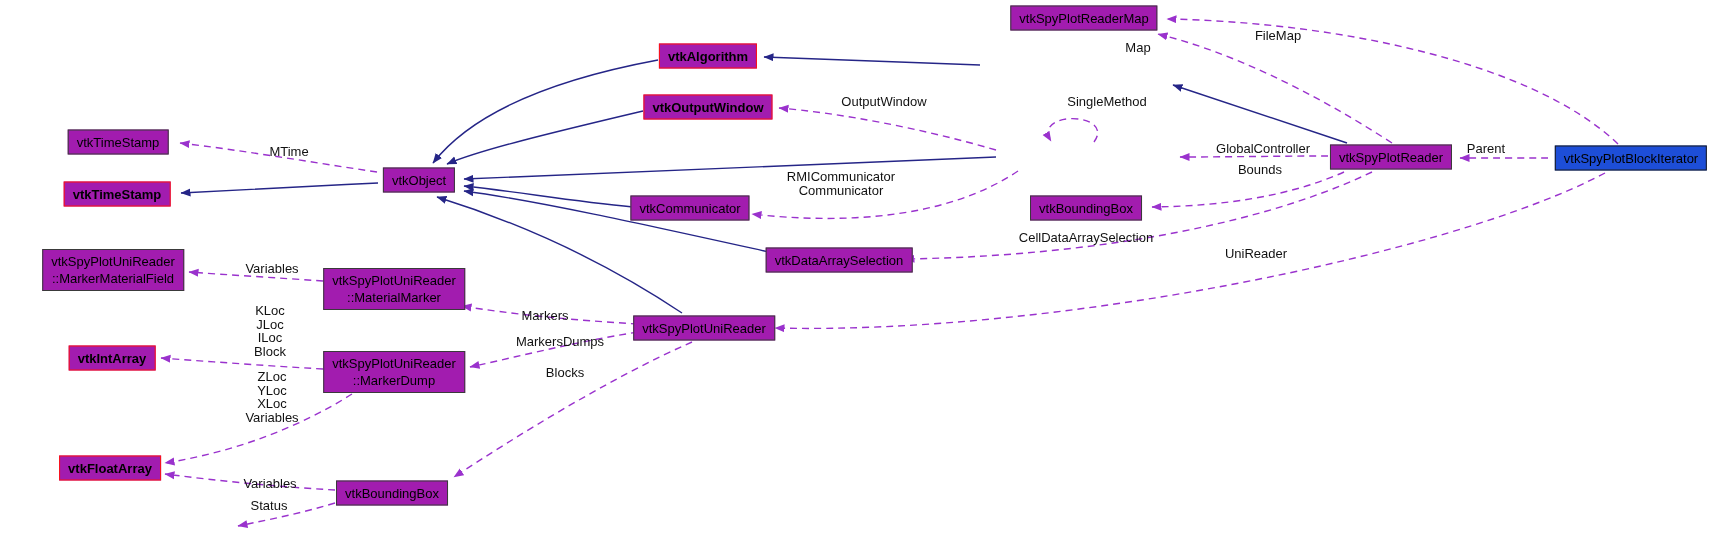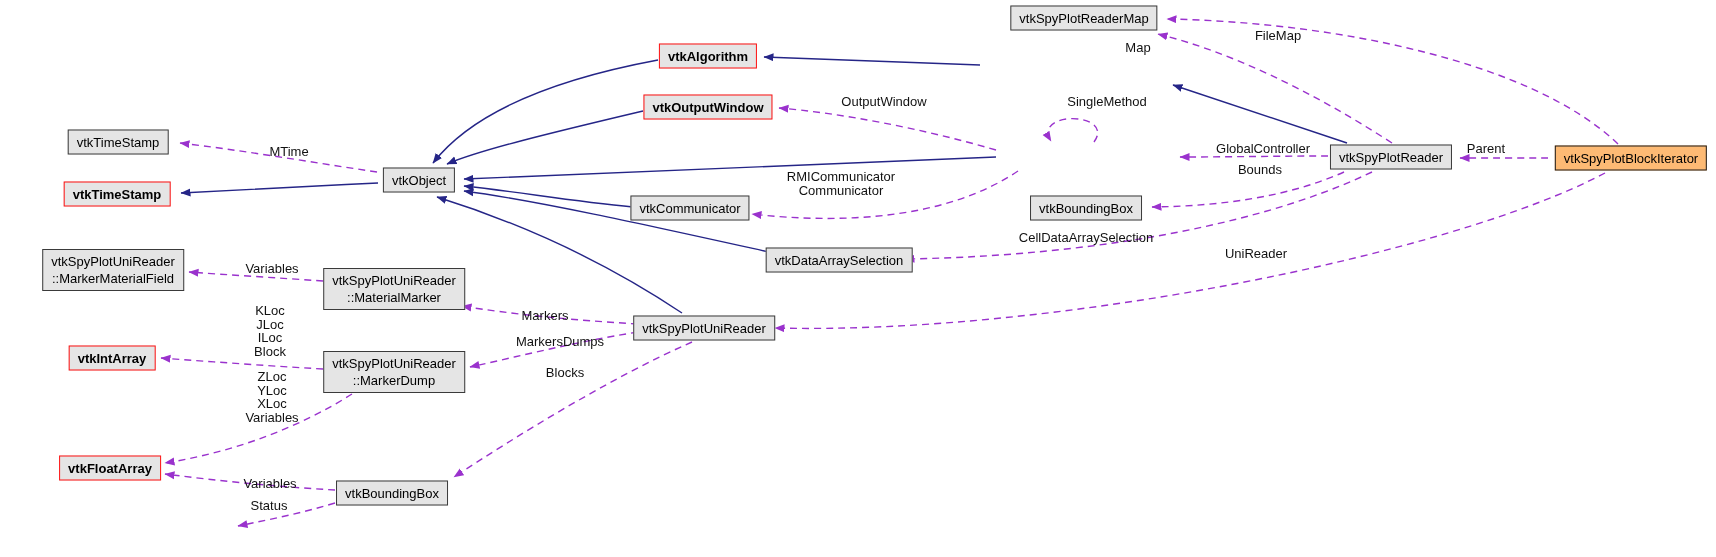--- a/index.html
+++ b/index.html
@@ -1,23 +1,23 @@
 <!DOCTYPE html>
 <html><head>
 <meta charset="utf-8">
 <style>
   html,body{margin:0;padding:0;background:#ffffff;}
   #canvas{position:relative;width:1716px;height:557px;background:#ffffff;
           font-family:"Liberation Sans","DejaVu Sans",sans-serif;overflow:hidden;}
   #edges{position:absolute;left:0;top:0;width:1716px;height:557px;}
-  .node{position:absolute;transform:translate(-50%,-50%);background:#e5e5e5;
+  .node{position:absolute;transform:translate(-50%,-50%);background:#a21caf;
         border:1.5px solid #3a3a3a;padding:3px 8px;font-size:13px;line-height:17px;
         color:#000;text-align:center;white-space:pre-line;z-index:2;}
   .node.red{border-color:#ff1111;font-weight:bold;}
-  .node.current{background:#fdba74;border-color:#1a1a1a;}
+  .node.current{background:#1d4ed8;border-color:#1a1a1a;}
   .elabel{position:absolute;transform:translate(-50%,-50%);font-size:13px;line-height:13.5px;
           color:#111;text-align:center;white-space:pre-line;z-index:3;background:transparent;}
   .inherit{stroke:#252587;stroke-width:1.4;fill:none;}
   .usage{stroke:#9a32cd;stroke-width:1.4;fill:none;stroke-dasharray:7 5;}
 </style>
 </head>
 <body>
 
 <div id="canvas">
 

